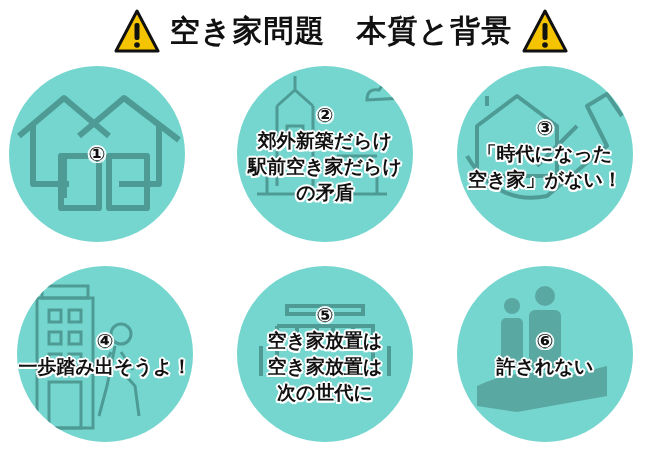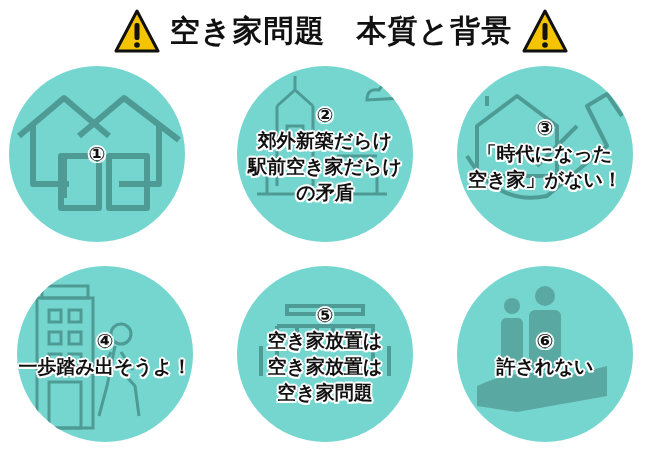--- a/index.html
+++ b/index.html
@@ -94,21 +94,21 @@
 <div class="circle" style="left:237px;top:266px;">
   <svg class="ill" viewBox="0 0 176 176" fill="none" stroke="#4e9b95" stroke-width="4">
     <rect x="50" y="40" width="76" height="8"></rect>
     <path d="M40 60 H136 V110 M40 60 V110 M24 80 V110 M152 80 V110"></path>
     <path d="M60 60 V80 M80 60 V80 M96 60 V80 M116 60 V80"></path>
   </svg>
   <div class="label">
     <div class="num">⑤</div>
     <div class="line">空き家放置は</div>
     <div class="line">空き家放置は</div>
-    <div class="line">空き家問題</div>
+    <div class="line">次の世代に</div>
   </div>
 </div>
 
 <div class="circle" style="left:457px;top:266px;">
   <svg class="ill" viewBox="0 0 176 176" fill="#5aa8a2" stroke="none">
     <circle cx="88" cy="30" r="10"></circle>
     <circle cx="55" cy="40" r="8"></circle>
     <rect x="72" y="44" width="32" height="60" rx="6"></rect>
     <rect x="44" y="52" width="22" height="50" rx="5"></rect>
     <path d="M20 120 Q60 100 110 110 L150 100 L150 130 L60 146 L20 140 Z"></path>

